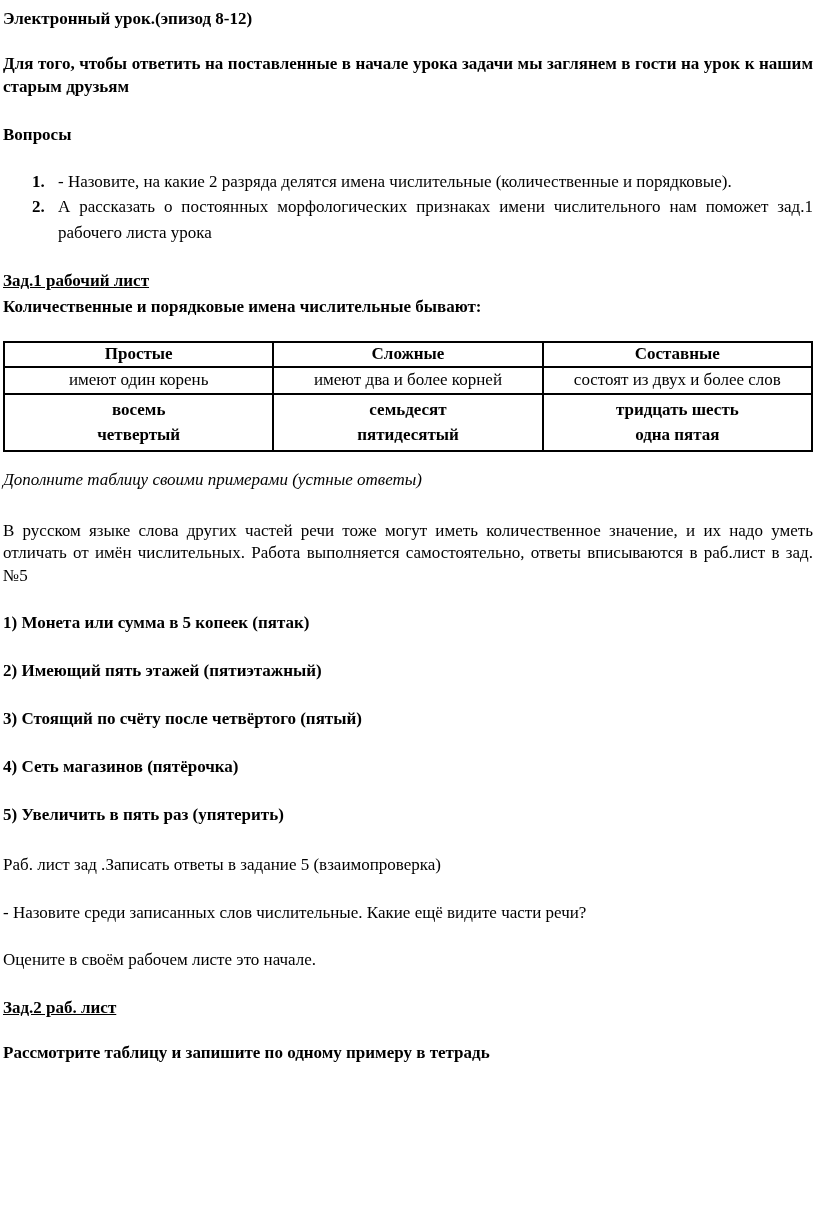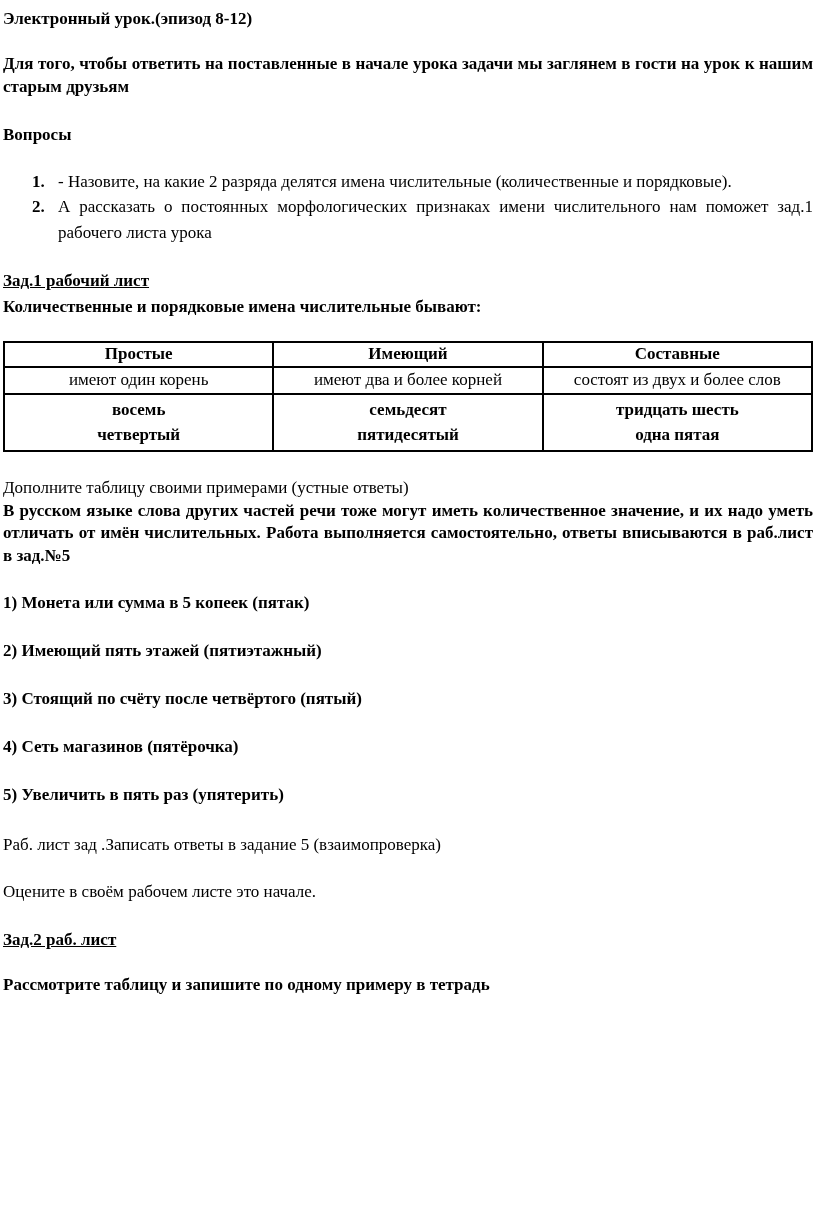--- a/index.html
+++ b/index.html
@@ -51,22 +51,22 @@
   }
   .data-table th, .data-table td {
     border: 2px solid #000000;
     text-align: center;
     padding: 1px 6px;
   }
   .data-table th { font-weight: 700; line-height: 1.2; }
   .desc-row td { font-weight: 400; line-height: 1.3; vertical-align: top; padding-bottom: 2px; }
   .example-row td { font-weight: 700; line-height: 1.5; padding: 2px 20px; }
 
-  .after-table { margin-top: 25px; }
-  .work-para { font-weight: 700; }
+  .after-table { margin-top: 17px; font-style: italic; }
+  .work-para { margin-top: 28px; font-weight: 400; }
   .example-line { margin-top: 25px; font-weight: 700; }
   .example-line.first { margin-top: 24px; }
   .worksheet-note { margin-top: 27px; }
   .question-line { margin-top: 25px; }
   .conclusion { margin-top: 26px; line-height: 1.65; }
   .rate-line { margin-top: 24px; }
   .task2-instruction { margin-top: 22px; font-weight: 700; }
 </style>
 </head>
 <body>
@@ -90,21 +90,21 @@
     </div>
   </div>
 
   <p class="task-heading">Зад.1 рабочий лист</p>
   <p class="task1-sub">Количественные и порядковые  имена числительные бывают:</p>
 
   <table class="data-table">
     <tbody>
         <tr>
       <th>Простые</th>
-      <th>Имеющий</th>
+      <th>Сложные</th>
       <th>Составные</th>
     </tr>
     <tr class="desc-row">
       <td>имеют один корень</td>
       <td>имеют два и более корней</td>
       <td>состоят из двух и более слов</td>
     </tr>
     <tr class="example-row">
       <td>
         <div>восемь</div>
@@ -127,20 +127,21 @@
   <p class="work-para justify">В русском языке слова других частей речи тоже могут иметь количественное значение, и их надо уметь отличать от имён числительных. Работа выполняется самостоятельно, ответы вписываются в раб.лист в зад.№5</p>
 
   <p class="example-line first">1) Монета или сумма в 5 копеек (пятак)</p>
   <p class="example-line">2) Имеющий пять этажей (пятиэтажный)</p>
   <p class="example-line">3) Стоящий по счёту после четвёртого (пятый)</p>
   <p class="example-line">4) Сеть магазинов (пятёрочка)</p>
   <p class="example-line">5) Увеличить в пять раз (упятерить)</p>
 
   <p class="worksheet-note"><span class="bold">Раб. лист зад .</span><span>Записать ответы в задание 5 (взаимопроверка)</span></p>
 
+  <p class="question-line">- Назовите среди записанных слов числительные. Какие ещё видите части речи?</p>
 
 
   <p class="rate-line">Оцените в своём рабочем листе это начале.</p>
 
   <p class="task-heading">Зад.2 раб. лист</p>
 
   <p class="task2-instruction">Рассмотрите таблицу и запишите по одному примеру в тетрадь</p>
 
 </div>
 

